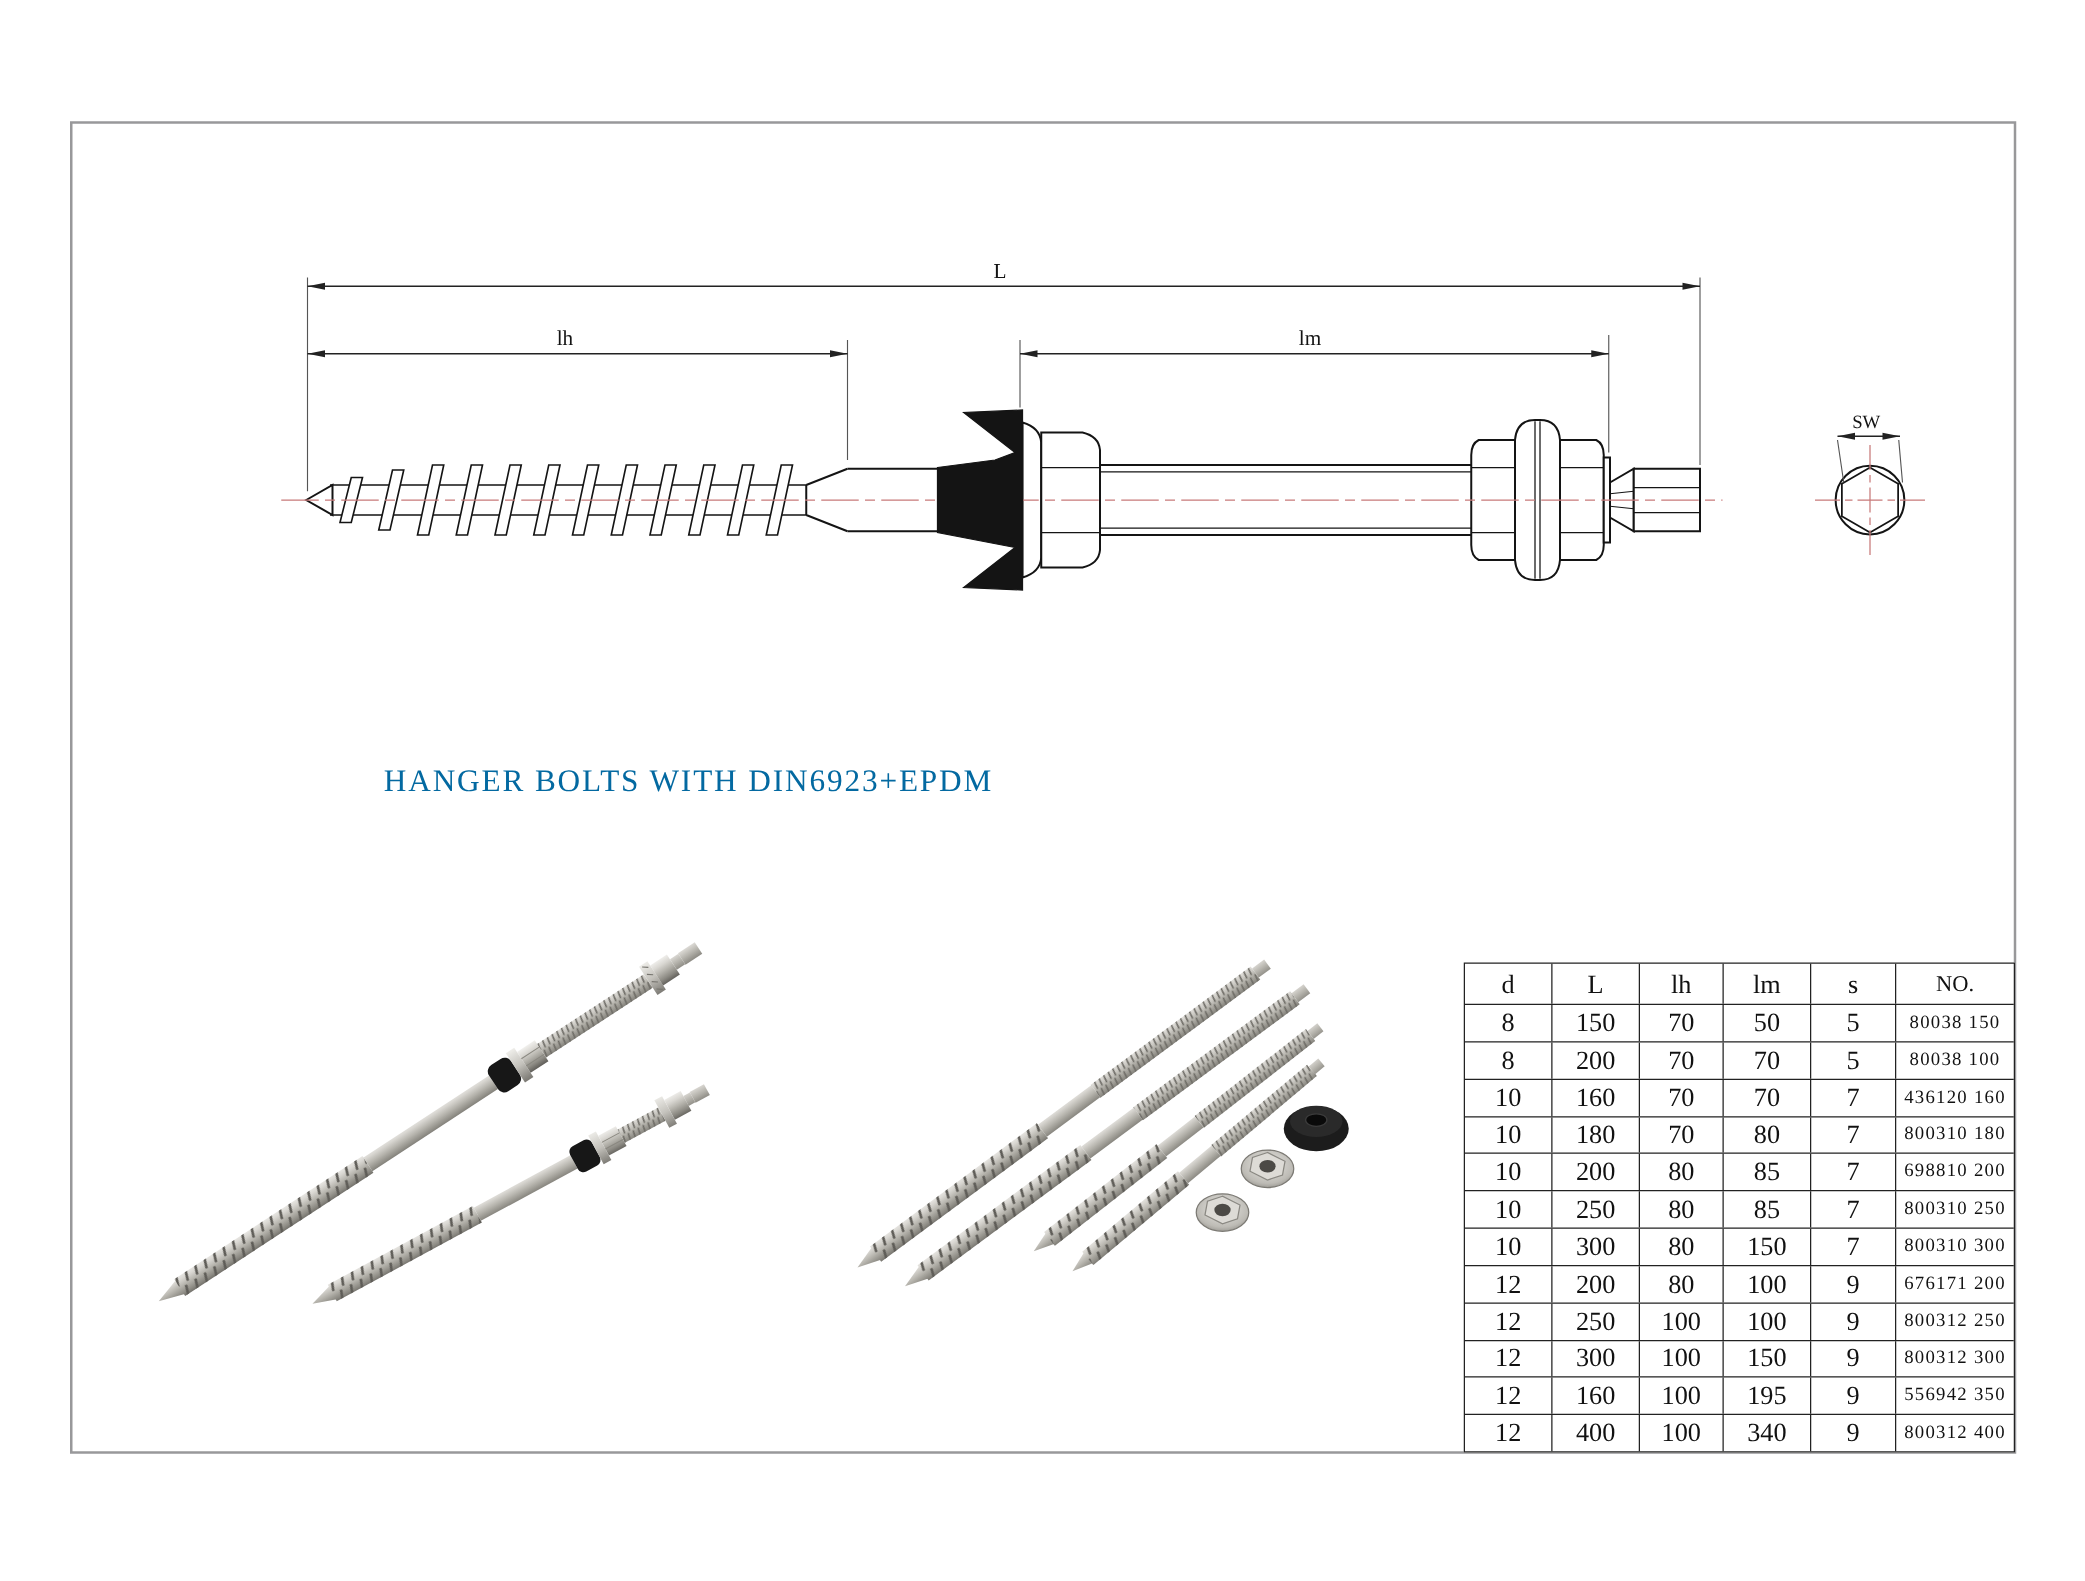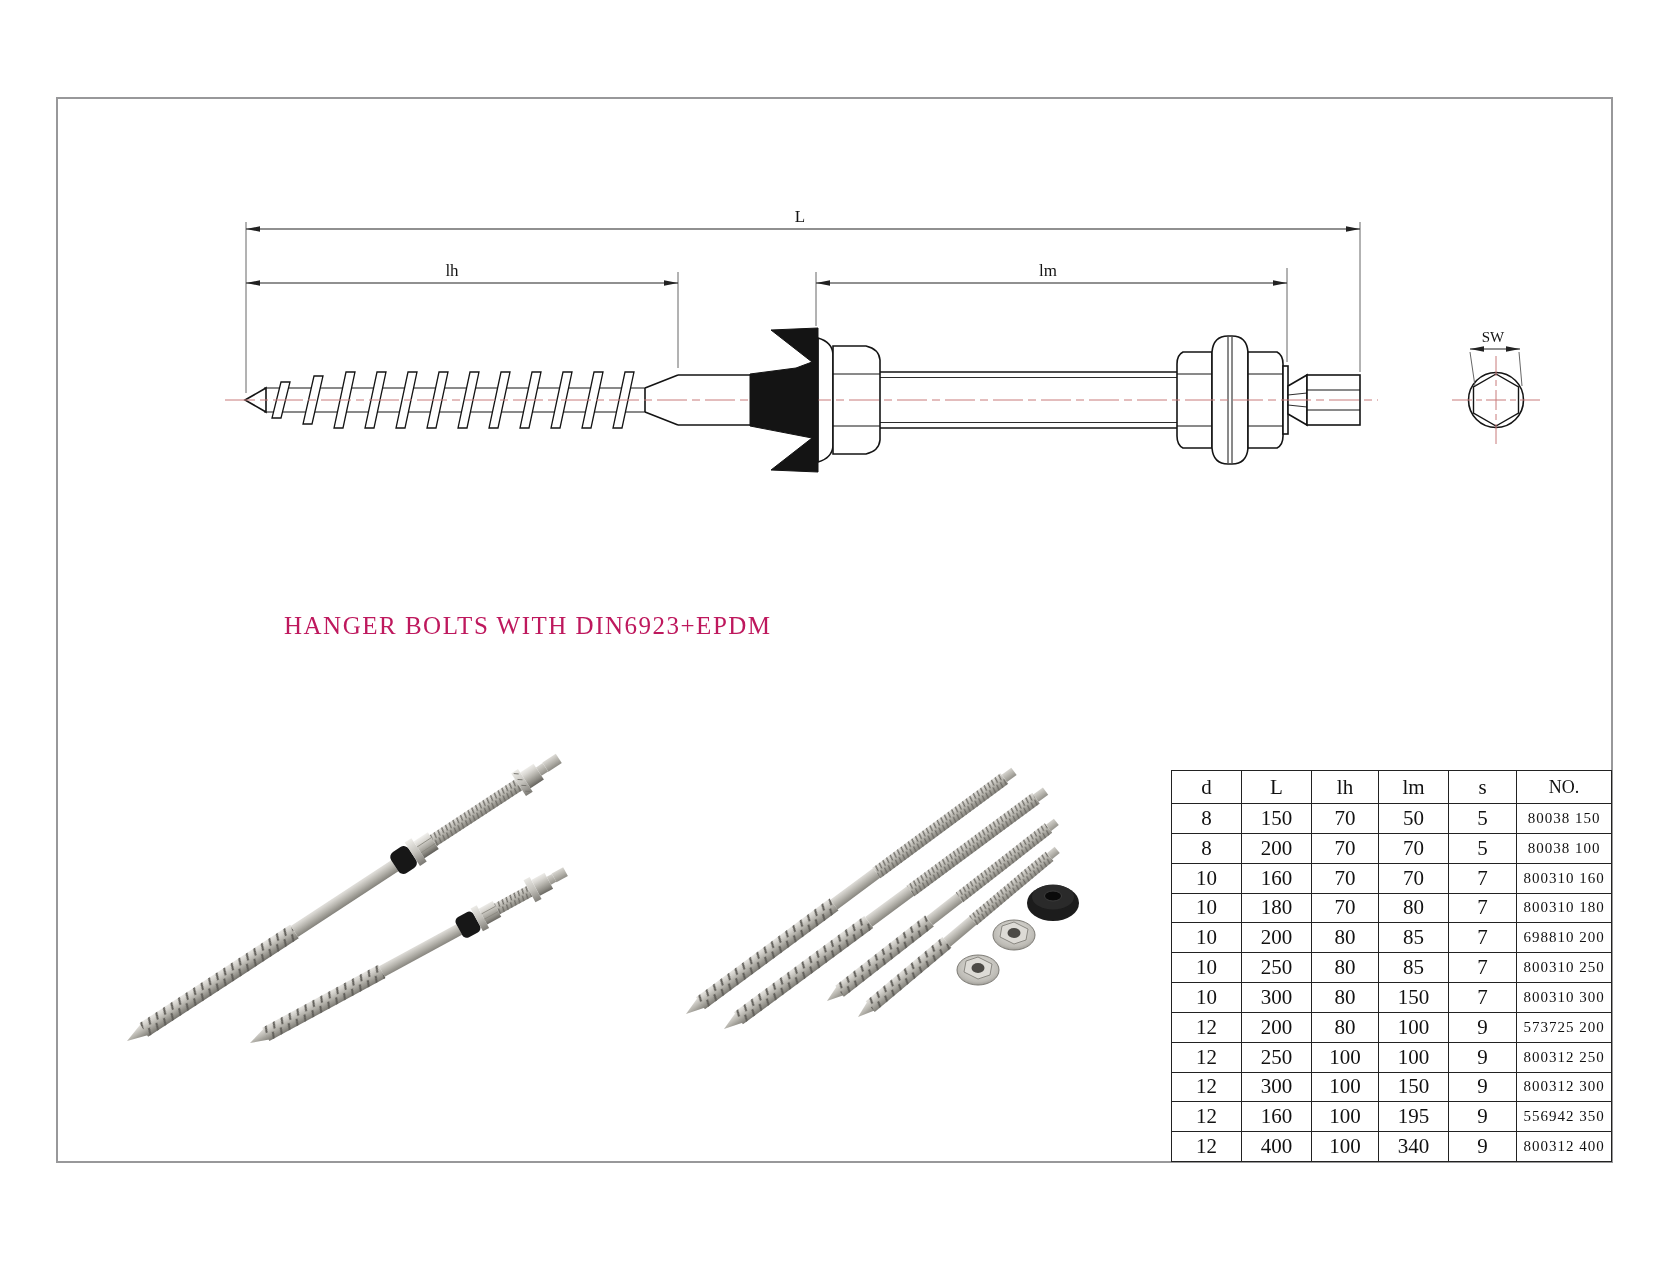--- a/index.html
+++ b/index.html
@@ -1,20 +1,20 @@
 <!DOCTYPE html>
 <html><head>
 <meta charset="utf-8">
 <style>
   html,body{margin:0;padding:0;background:#fff;width:1668px;height:1265px;overflow:hidden;
             font-family:"Liberation Serif",serif;}
   .stage{position:absolute;left:0;top:0;width:1668px;height:1265px;}
   svg text{font-family:"Liberation Serif",serif;fill:#141414;}
-  .page-title{position:absolute;left:284px;top:612px;font-size:25px;letter-spacing:1.5px;
-              color:#be185d;white-space:nowrap;}
+  .page-title{position:absolute;left:307px;top:612px;font-size:25px;letter-spacing:1.5px;
+              color:#0369a1;white-space:nowrap;}
   
   .spec-table{position:absolute;left:1171px;top:770px;width:441px;height:392px;
               display:grid;grid-template-rows:32px repeat(12,1fr);
               border:1px solid #222;background:#fff;box-sizing:border-box;}
   .tr{display:grid;grid-template-columns:69px 70px 67px 70px 68px 1fr;border-top:1px solid #222;}
   .tr:first-child{border-top:none;}
   .tc{display:flex;align-items:center;justify-content:center;font-size:21px;color:#111;
       border-left:1px solid #222;overflow:hidden;white-space:nowrap;}
   .tc:first-child{border-left:none;}
   .tc.no{font-size:15px;letter-spacing:1px;}
@@ -257,21 +257,21 @@
     <div class="tc">70</div>
     <div class="tc">5</div>
     <div class="tc no">80038 100</div>
   </div>
   <div class="tr">
     <div class="tc">10</div>
     <div class="tc">160</div>
     <div class="tc">70</div>
     <div class="tc">70</div>
     <div class="tc">7</div>
-    <div class="tc no">800310 160</div>
+    <div class="tc no">436120 160</div>
   </div>
   <div class="tr">
     <div class="tc">10</div>
     <div class="tc">180</div>
     <div class="tc">70</div>
     <div class="tc">80</div>
     <div class="tc">7</div>
     <div class="tc no">800310 180</div>
   </div>
   <div class="tr">
@@ -297,21 +297,21 @@
     <div class="tc">150</div>
     <div class="tc">7</div>
     <div class="tc no">800310 300</div>
   </div>
   <div class="tr">
     <div class="tc">12</div>
     <div class="tc">200</div>
     <div class="tc">80</div>
     <div class="tc">100</div>
     <div class="tc">9</div>
-    <div class="tc no">573725 200</div>
+    <div class="tc no">676171 200</div>
   </div>
   <div class="tr">
     <div class="tc">12</div>
     <div class="tc">250</div>
     <div class="tc">100</div>
     <div class="tc">100</div>
     <div class="tc">9</div>
     <div class="tc no">800312 250</div>
   </div>
   <div class="tr">

